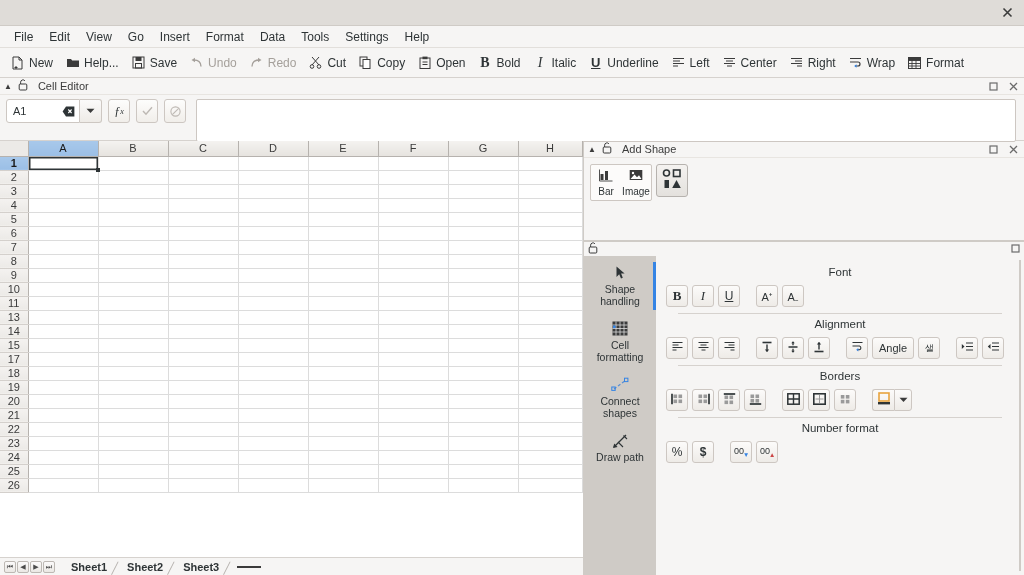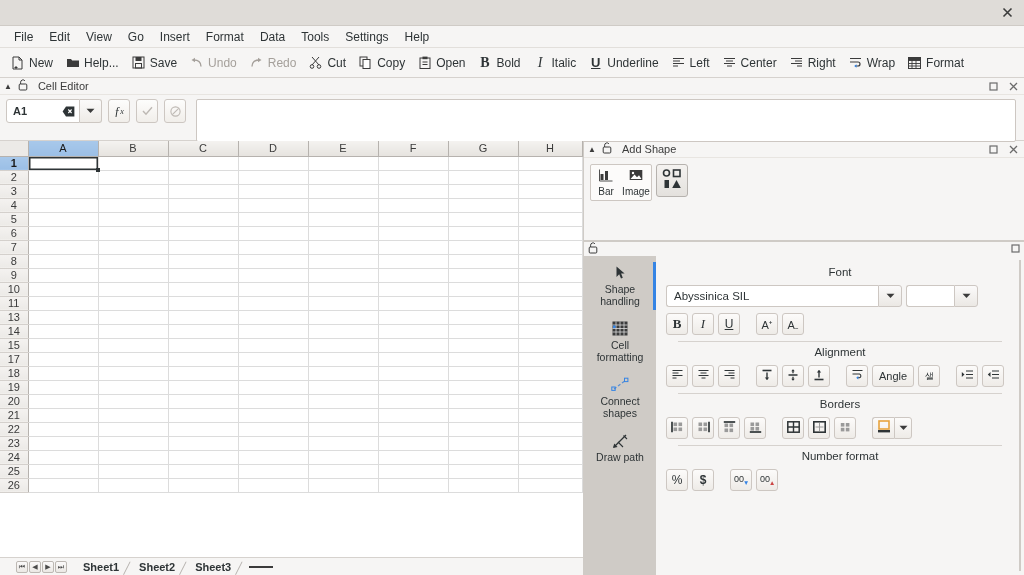--- a/index.html
+++ b/index.html
@@ -64,21 +64,21 @@
   .lockico { width: 10px; height: 12px; }
 
   
   .celleditor-wrap { flex: 0 0 62px; background: #f6f5f4; border-bottom: 1px solid #d6d2ce; position: relative; }
   .celleditor-body { display: flex; align-items: flex-start; height: 45px; padding: 4px 4px 0 6px; gap: 4px; }
   .nameboxgrp { display: flex; align-items: stretch; height: 24px; }
   .namebox {
     width: 74px; background: #fff; border: 1px solid #cdc7c2; border-radius: 3px 0 0 3px;
     display: flex; align-items: center; padding: 0 4px 0 6px; font-size: 11px;
   }
-  .namebox .nbval { flex: 1 1 auto; font-weight: bold; }
+  .namebox .nbval { flex: 1 1 auto; }
   .namebox .nbclear { width: 14px; height: 14px; display:flex; align-items:center; justify-content:center; }
   .nbdrop {
     width: 22px; background: linear-gradient(#fbfafa,#eeebe7); border: 1px solid #cdc7c2; border-left: none;
     border-radius: 0 3px 3px 0; display: flex; align-items: center; justify-content: center; cursor: pointer;
   }
   .ce-btn {
     width: 22px; height: 24px; border: 1px solid #cdc7c2; border-radius: 3px;
     background: linear-gradient(#fdfdfc,#f1eeea); display: flex; align-items: center; justify-content: center;
     font-size: 12px; cursor: pointer; margin-left: 2px;
   }
@@ -105,21 +105,21 @@
   th.rowh {
     width: 28px; height: 14px; background: linear-gradient(#f4f2f0,#eceae7); border-right: 1px solid #b6b2ae;
     border-bottom: 1px solid #d4d0cc; font-size: 11px; font-weight: normal; color: #3b3b3b; text-align: center;
   }
   th.rowh.sel { background: linear-gradient(#a8c8ea,#9bbfe6); color: #1a1a1a; font-weight: bold; }
   td.cell { height: 14px; border-right: 1px solid #dcdcdc; border-bottom: 1px solid #dcdcdc; background: #fff; }
   td.cell.active { position: relative; box-shadow: inset 0 0 0 1.5px #2e3436; }
   td.cell.active .handle { position: absolute; right: -2px; bottom: -2px; width: 4px; height: 4px; background: #2e3436; }
 
   
-  .tabbar { flex: 0 0 18px; display: flex; align-items: center; background: #f6f5f4; border-top: 1px solid #d6d2ce; padding-left: 16px; text-align: right; }
+  .tabbar { flex: 0 0 18px; display: flex; align-items: center; background: #f6f5f4; border-top: 1px solid #d6d2ce; padding-left: 4px; text-align: right; }
   .navbtns { display: flex; gap: 1px; margin-right: 6px; }
   .navbtn { width: 12px; height: 12px; border: 1px solid #bdb8b3; background: linear-gradient(#fbfafa,#ebe8e4);
     font-size: 7px; display: flex; align-items: center; justify-content: center; color: #4b4b4b; cursor: pointer; border-radius: 2px; }
   .stab { font-size: 11px; font-weight: bold; padding: 0 10px; position: relative; cursor: pointer; color: #2e3436; }
   .stab .slash { position: absolute; right: -1px; top: 1px; color: #b6b2ae; font-weight: normal; }
   .tabline { width: 24px; height: 2px; background: #3b3b3b; margin-left: 8px; }
 
   
   .rightcol { flex: 1 1 auto; display: flex; flex-direction: column; background: #f6f5f4; min-width: 0; }
 
@@ -823,38 +823,20 @@
             </div>
           </div>
 
           <div class="fmt-main">
             <div class="scrollrail">
                 <i></i>
               </div>
 
             <div class="sect-title">Font</div>
             <div class="row">
-              <div class="fontcombo">
-                <div class="fc-txt">Abyssinica SIL</div>
-                <div class="fc-arrow">
-                  <svg width="9" height="6" viewBox="0 0 9 6">
-                      <path d="M0.5 0.8 4.5 5 8.5 0.8z" fill="#3b3b3b"></path>
-                    </svg>
-                </div>
-              </div>
-              <div class="sizecombo">
-                <div class="sc-txt"></div>
-                <div class="sc-arrow">
-                  <svg width="9" height="6" viewBox="0 0 9 6">
-                      <path d="M0.5 0.8 4.5 5 8.5 0.8z" fill="#3b3b3b"></path>
-                    </svg>
-                </div>
-              </div>
-            </div>
-            <div class="row">
               <div class="sqbtn">
                   <span style="font-weight:bold;font-family:'Liberation Serif',serif;font-size:13px;">B</span>
                 </div>
               <div class="sqbtn">
                   <span style="font-style:italic;font-family:'Liberation Serif',serif;font-size:13px;">I</span>
                 </div>
               <div class="sqbtn">
                   <span style="text-decoration:underline;font-size:12px;">U</span>
                 </div>
               <div class="gap8"></div>

